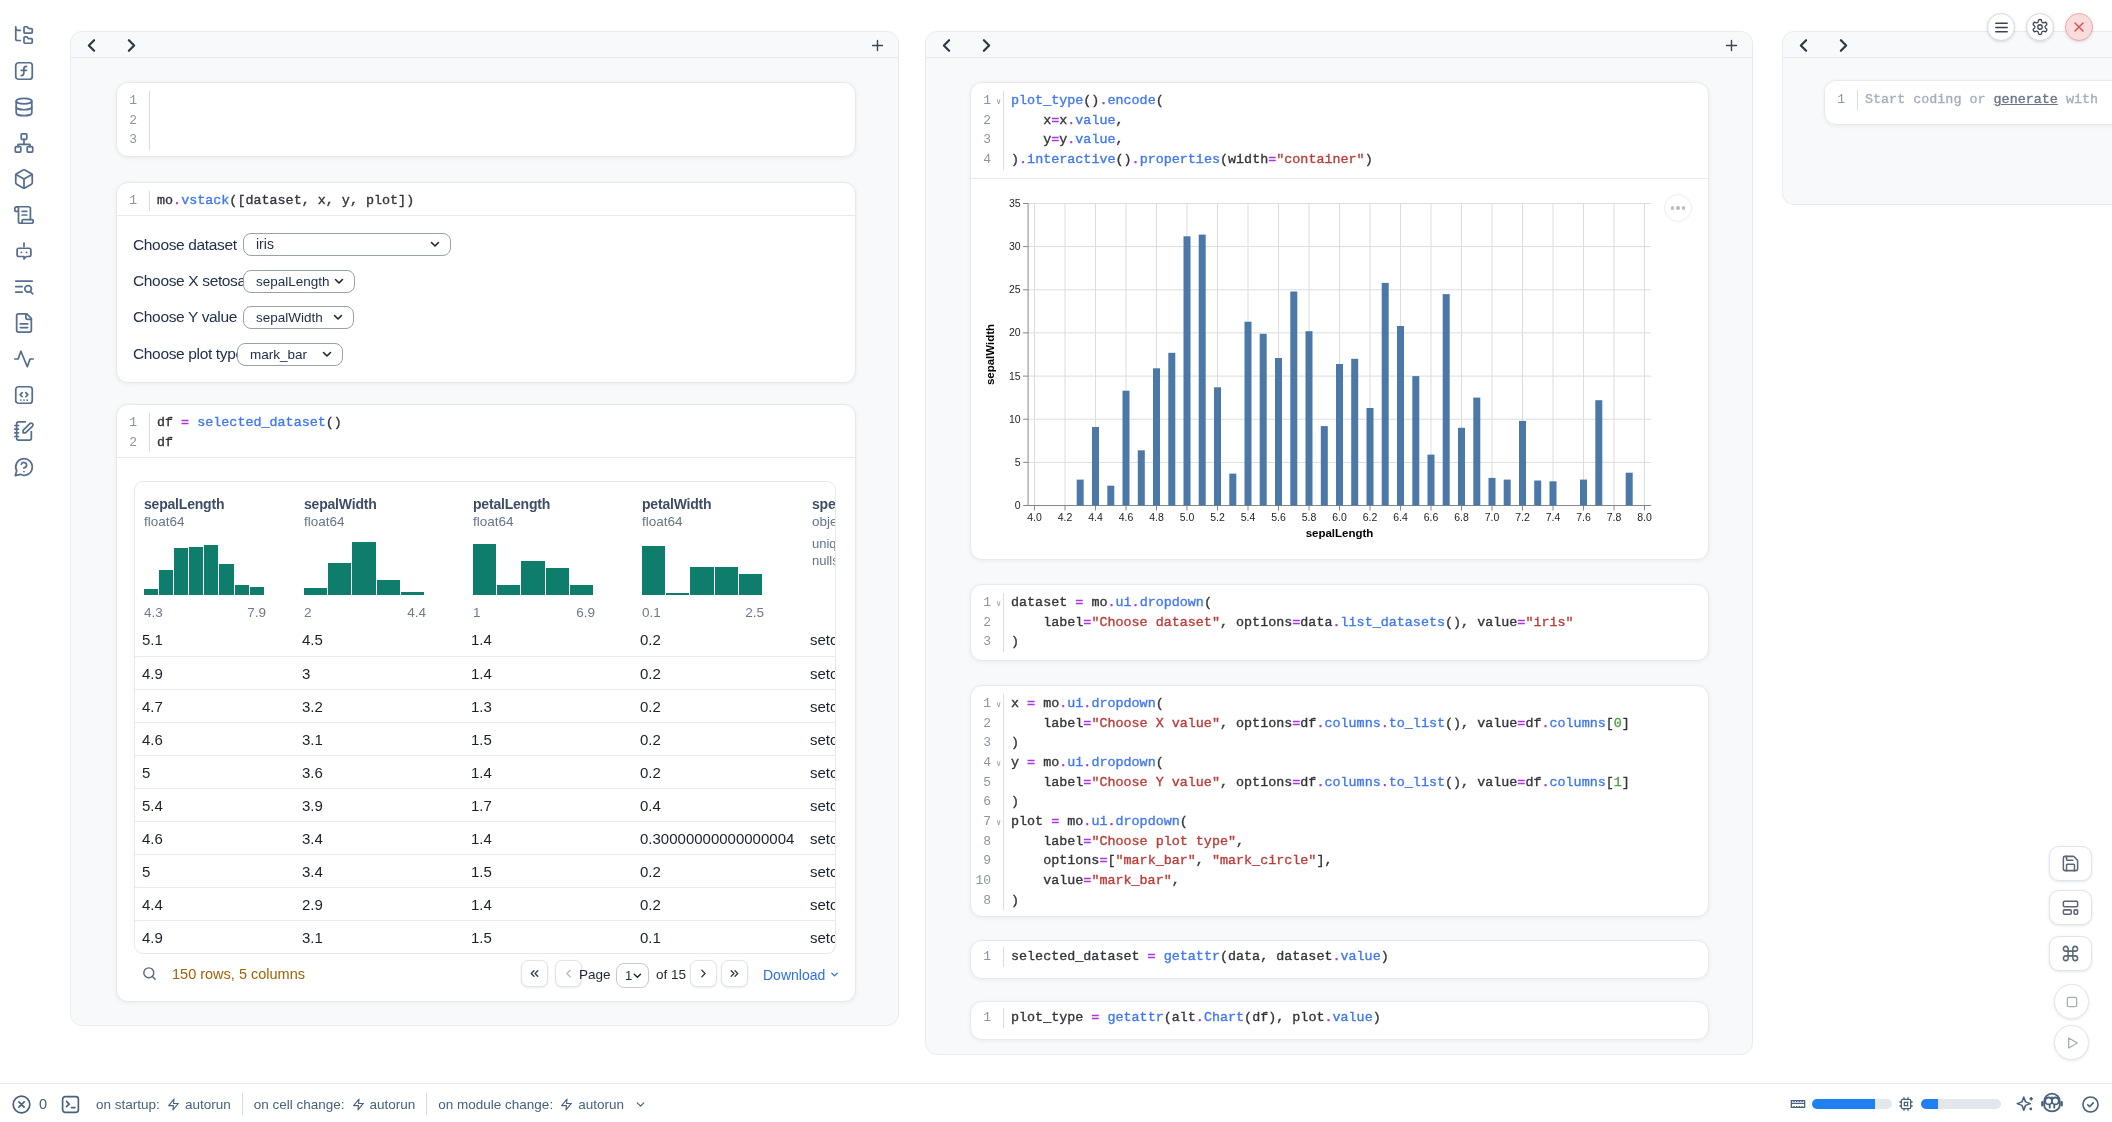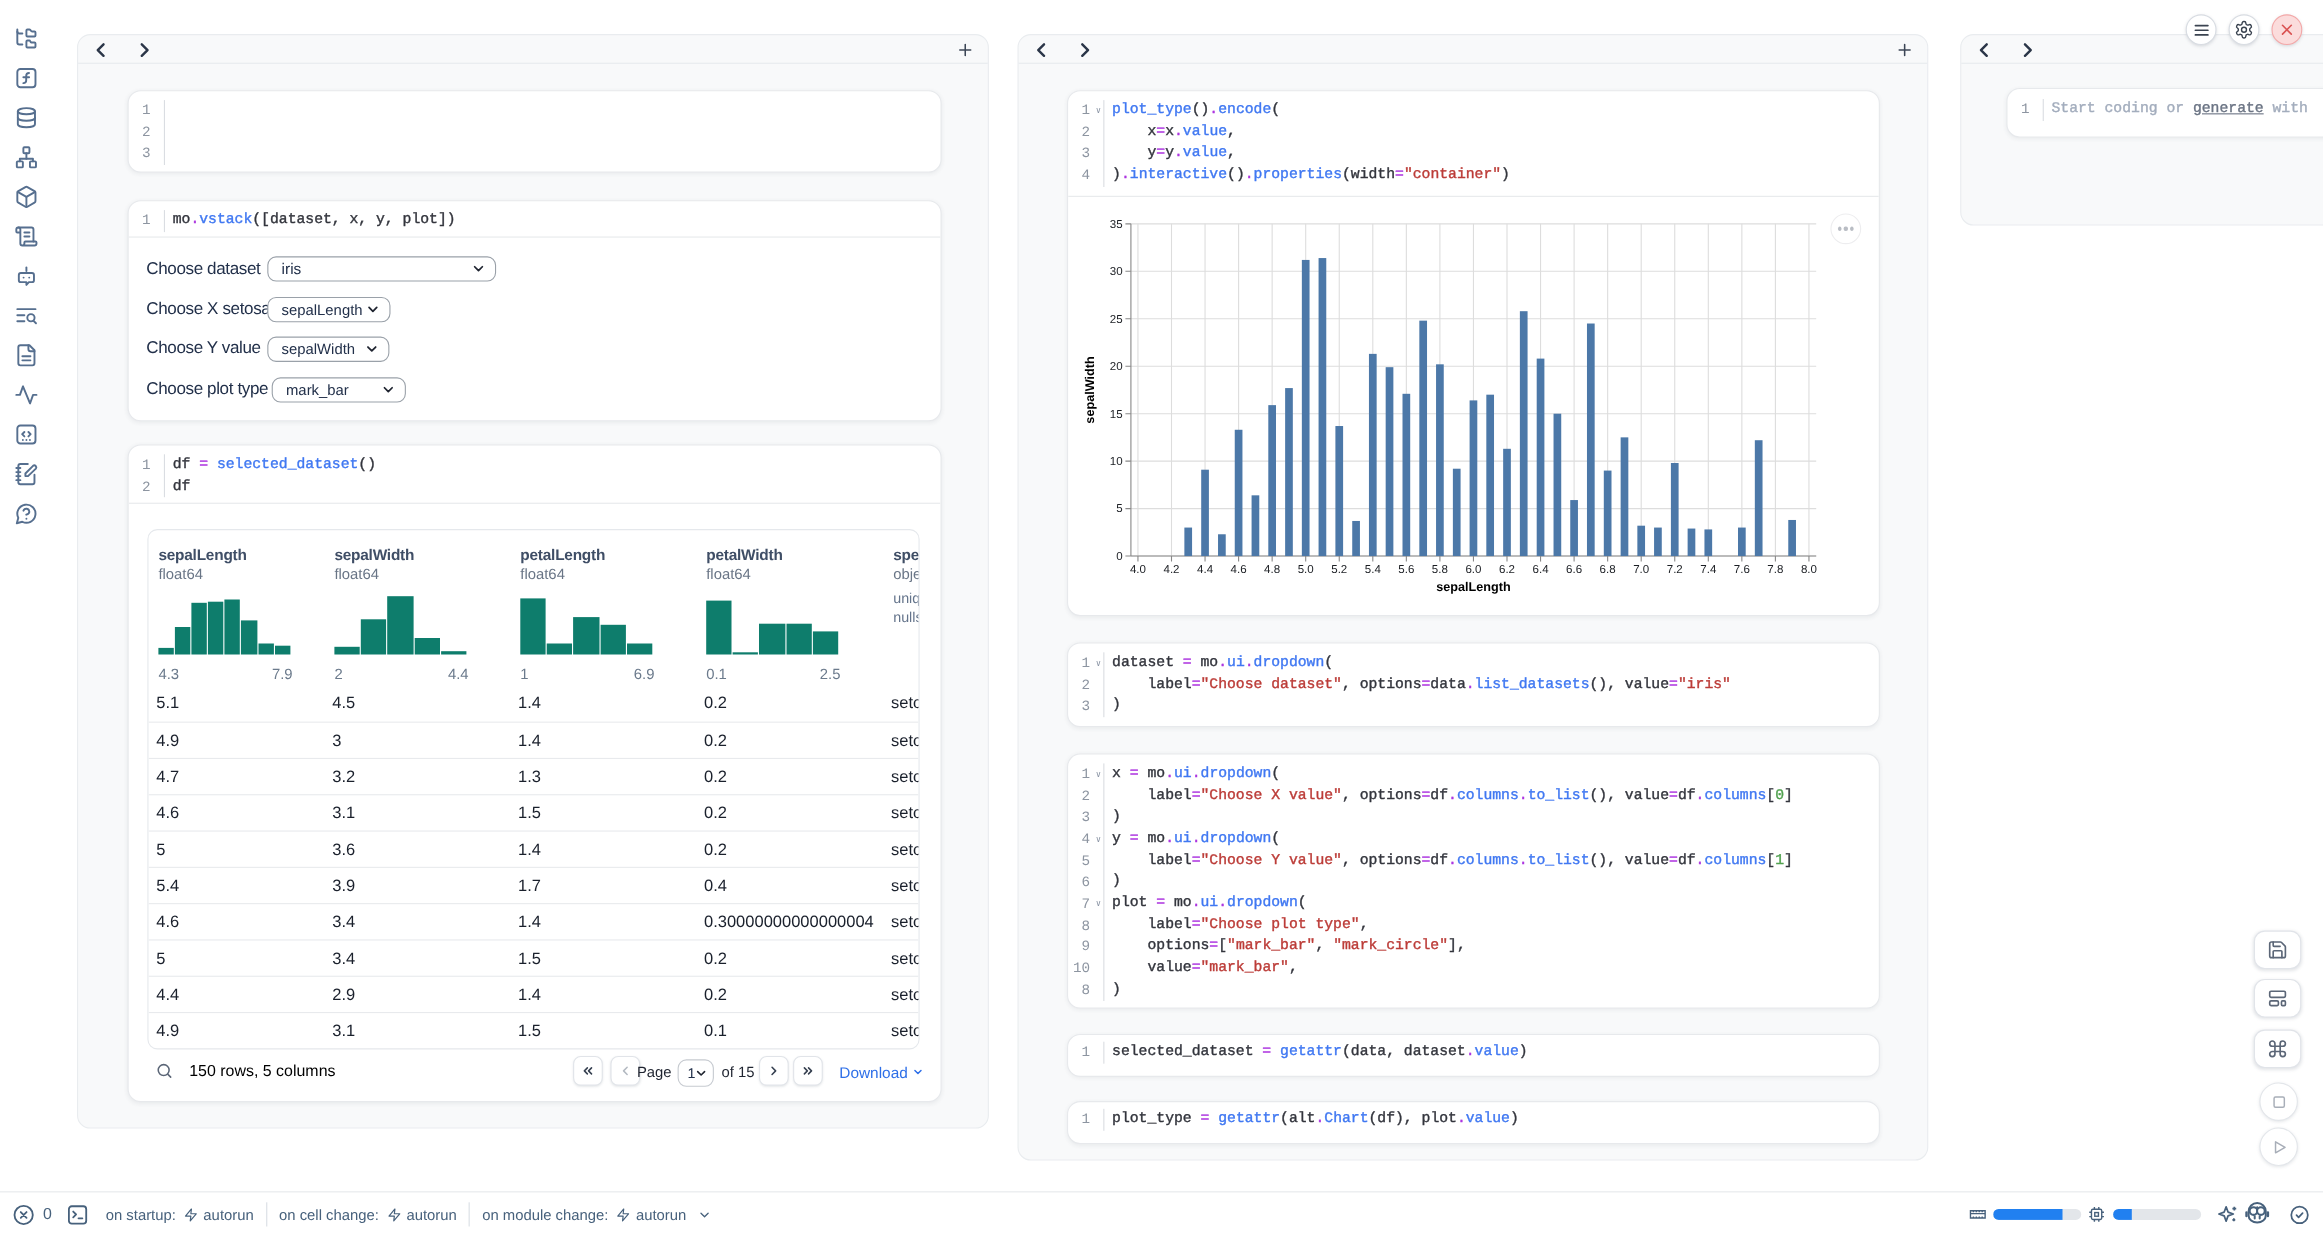--- a/index.html
+++ b/index.html
@@ -150,21 +150,21 @@
           <svg width="12" height="12" viewBox="0 0 24 24" fill="none" stroke="#1f2430" stroke-width="3.2" stroke-linecap="round" stroke-linejoin="round">
             <path d="M5 9l7 7 7-7"></path>
           </svg>
         </div>
         <div class="sel" style="left:126px;top:90px;width:111px;height:23px;font-size:13.5px">
           <span>sepalWidth</span>
           <svg width="12" height="12" viewBox="0 0 24 24" fill="none" stroke="#1f2430" stroke-width="3.2" stroke-linecap="round" stroke-linejoin="round">
             <path d="M5 9l7 7 7-7"></path>
           </svg>
         </div>
-        <div class="sel" style="left:130px;top:127px;width:122px;height:23px;font-size:13.5px">
+        <div class="sel" style="left:120px;top:127px;width:106px;height:23px;font-size:13.5px">
           <span>mark_bar</span>
           <svg width="12" height="12" viewBox="0 0 24 24" fill="none" stroke="#1f2430" stroke-width="3.2" stroke-linecap="round" stroke-linejoin="round">
             <path d="M5 9l7 7 7-7"></path>
           </svg>
         </div>
       </div>
     </div>
     <div class="cell" style="left:45px;top:372px;width:740px;height:598px">
       <div class="code" style="padding-top:8px;padding-bottom:5px">
         <div class="lns" style="width:33px">
@@ -311,21 +311,21 @@
           <span style="position:absolute;left:167px">3.1</span>
           <span style="position:absolute;left:336px">1.5</span>
           <span style="position:absolute;left:505px">0.1</span>
           <span style="position:absolute;left:675px">setosa</span>
         </div>
       </div>
       <div style="position:absolute;left:24px;top:560px"><svg width="17" height="17" viewBox="0 0 24 24" fill="none" stroke="#5b6677" stroke-width="2" stroke-linecap="round">
           <circle cx="11" cy="11" r="7"></circle>
           <path d="M20 20l-3.5-3.5"></path>
         </svg></div>
-      <div style="position:absolute;left:55px;top:561px;font-size:14.5px;color:#000000">150 rows, 5 columns</div>
+      <div style="position:absolute;left:55px;top:561px;font-size:14.5px;color:#a16207">150 rows, 5 columns</div>
       <div style="position:absolute;left:404px;top:555px;width:27px;height:27px;border-radius:7px;background:#fff;border:1px solid #e1e4e9;box-shadow:0 1px 2px rgba(60,70,90,.12);display:flex;align-items:center;justify-content:center">
         <svg width="13" height="13" viewBox="0 0 24 24" fill="none" stroke="#374151" stroke-width="2.6" stroke-linecap="round" stroke-linejoin="round">
           <path d="M11 17l-5-5 5-5"></path>
           <path d="M18 17l-5-5 5-5"></path>
         </svg>
       </div>
       <div style="position:absolute;left:438px;top:555px;width:27px;height:27px;border-radius:7px;background:#fff;border:1px solid #e1e4e9;box-shadow:0 1px 2px rgba(60,70,90,.12);display:flex;align-items:center;justify-content:center">
         <svg width="13" height="13" viewBox="0 0 24 24" fill="none" stroke="#b4bac2" stroke-width="2.6" stroke-linecap="round" stroke-linejoin="round">
           <path d="M15 18l-6-6 6-6"></path>
         </svg>

